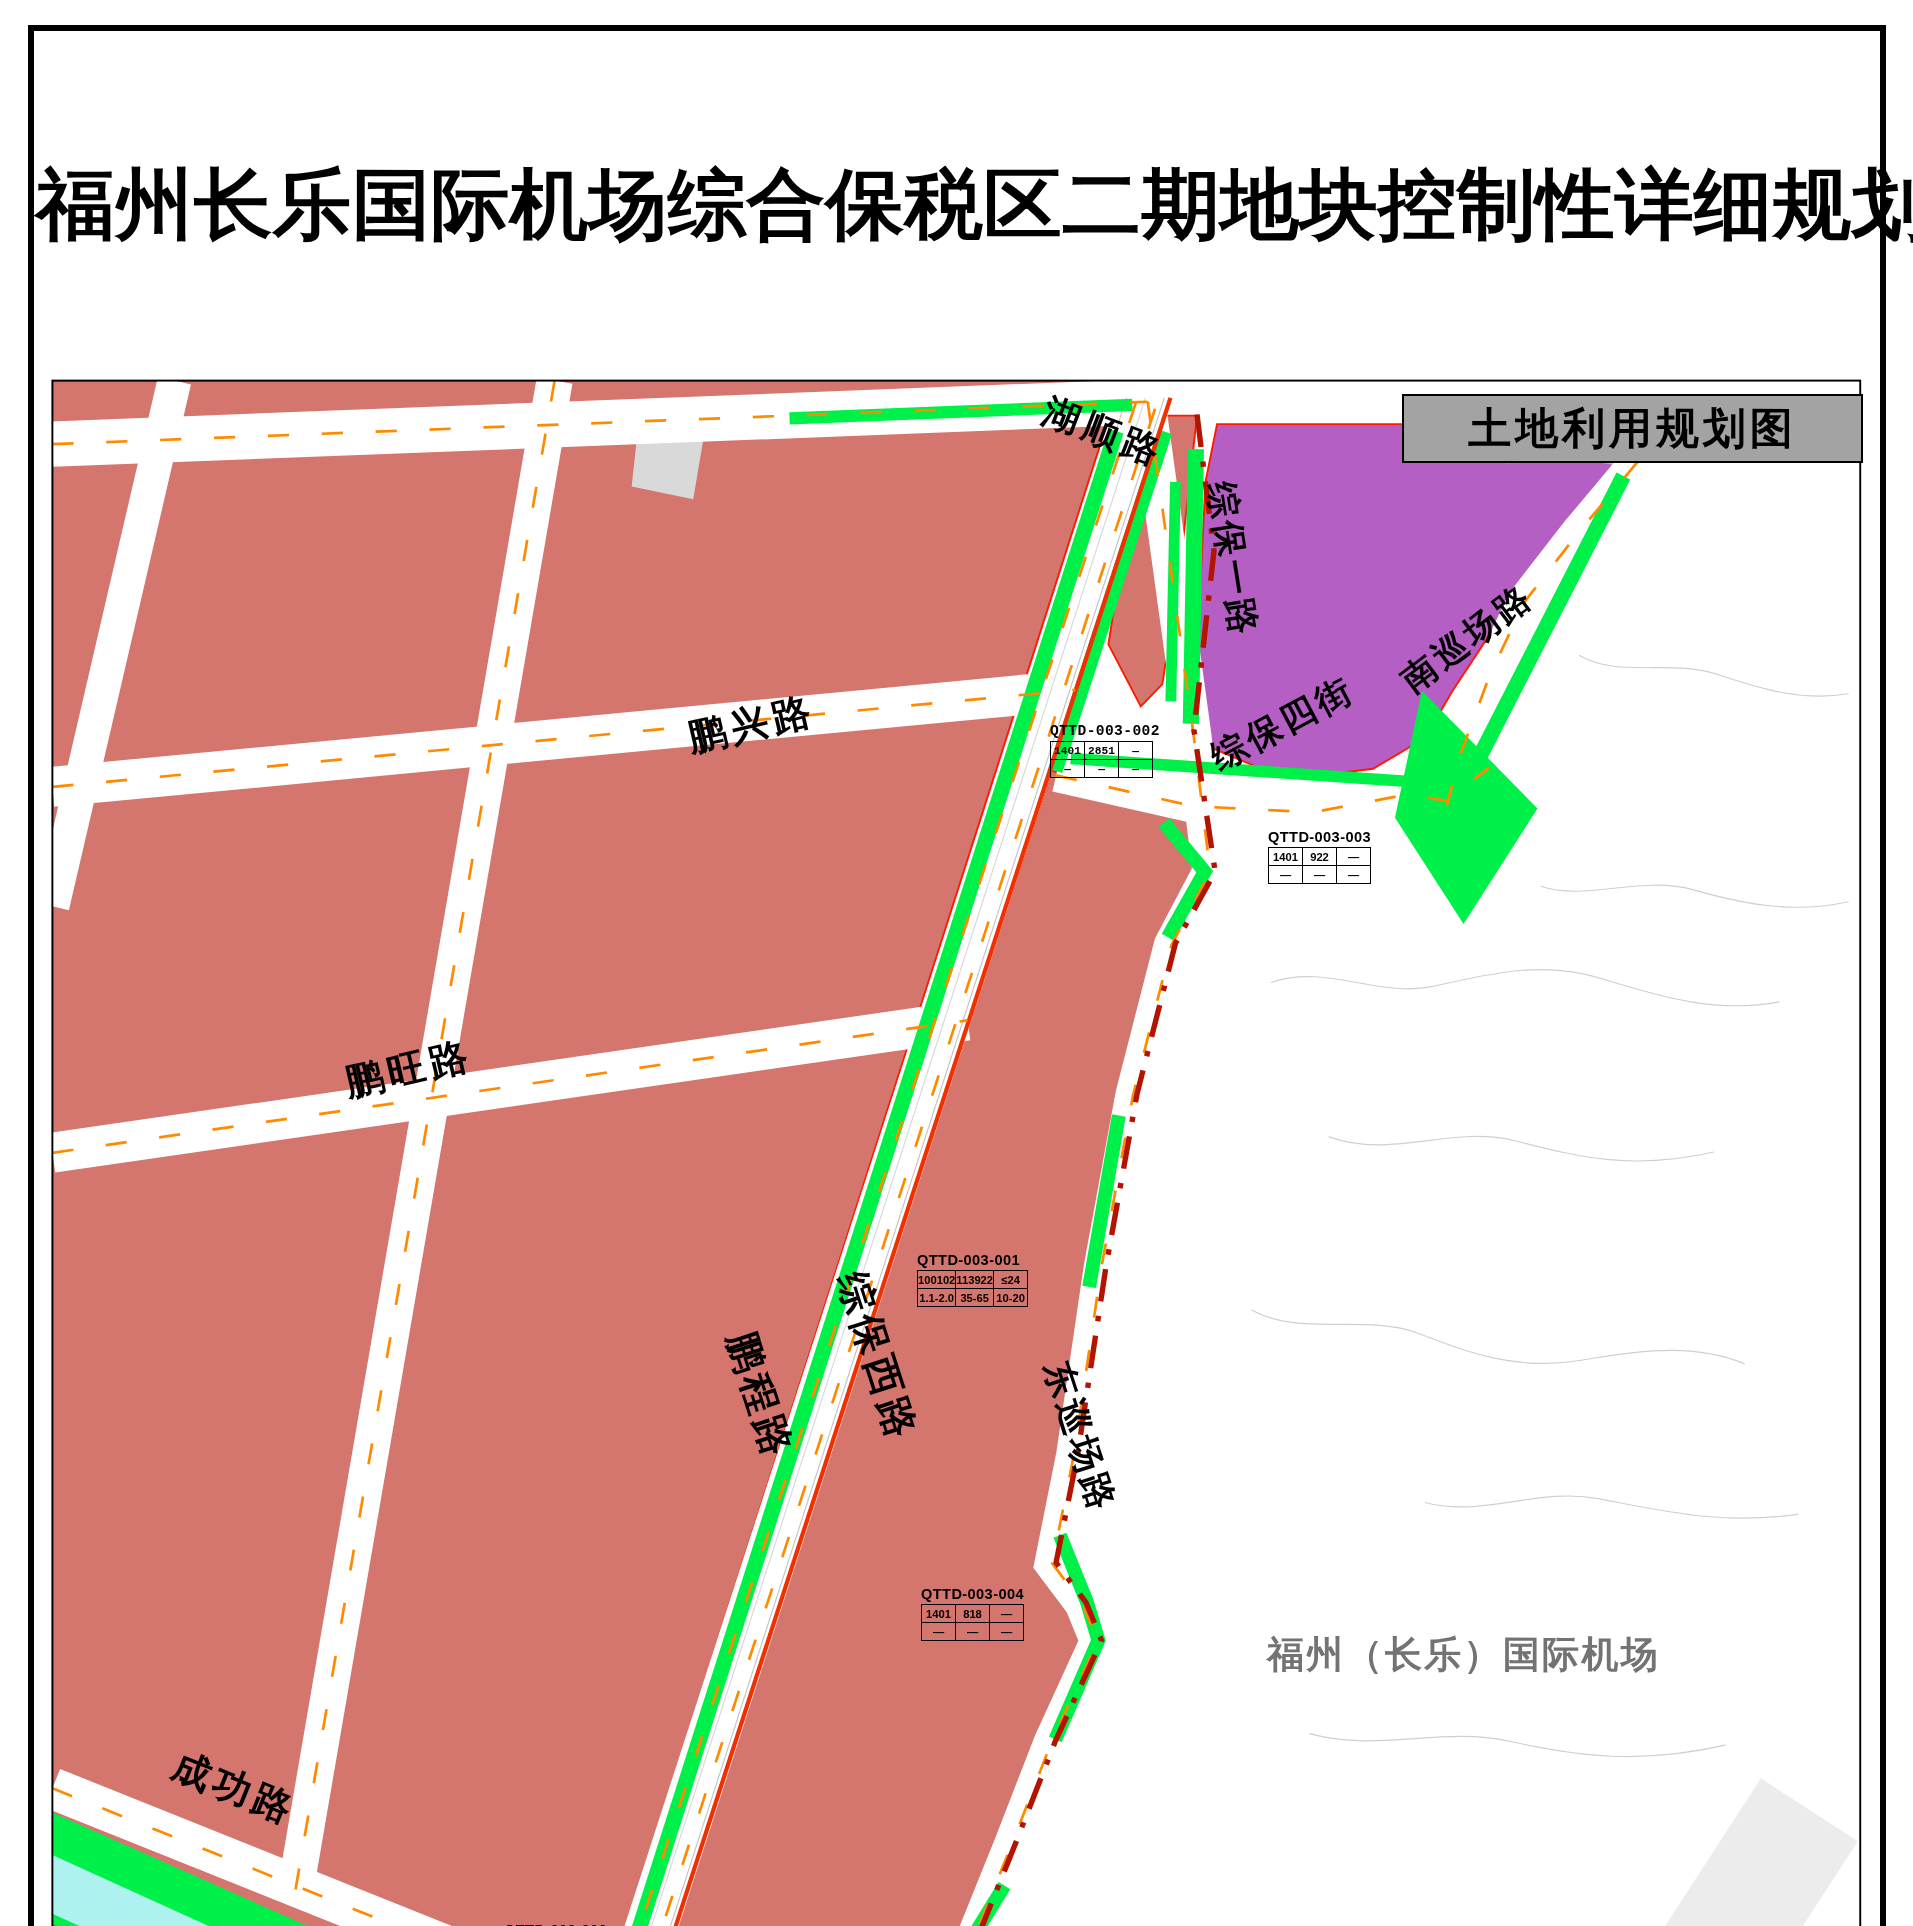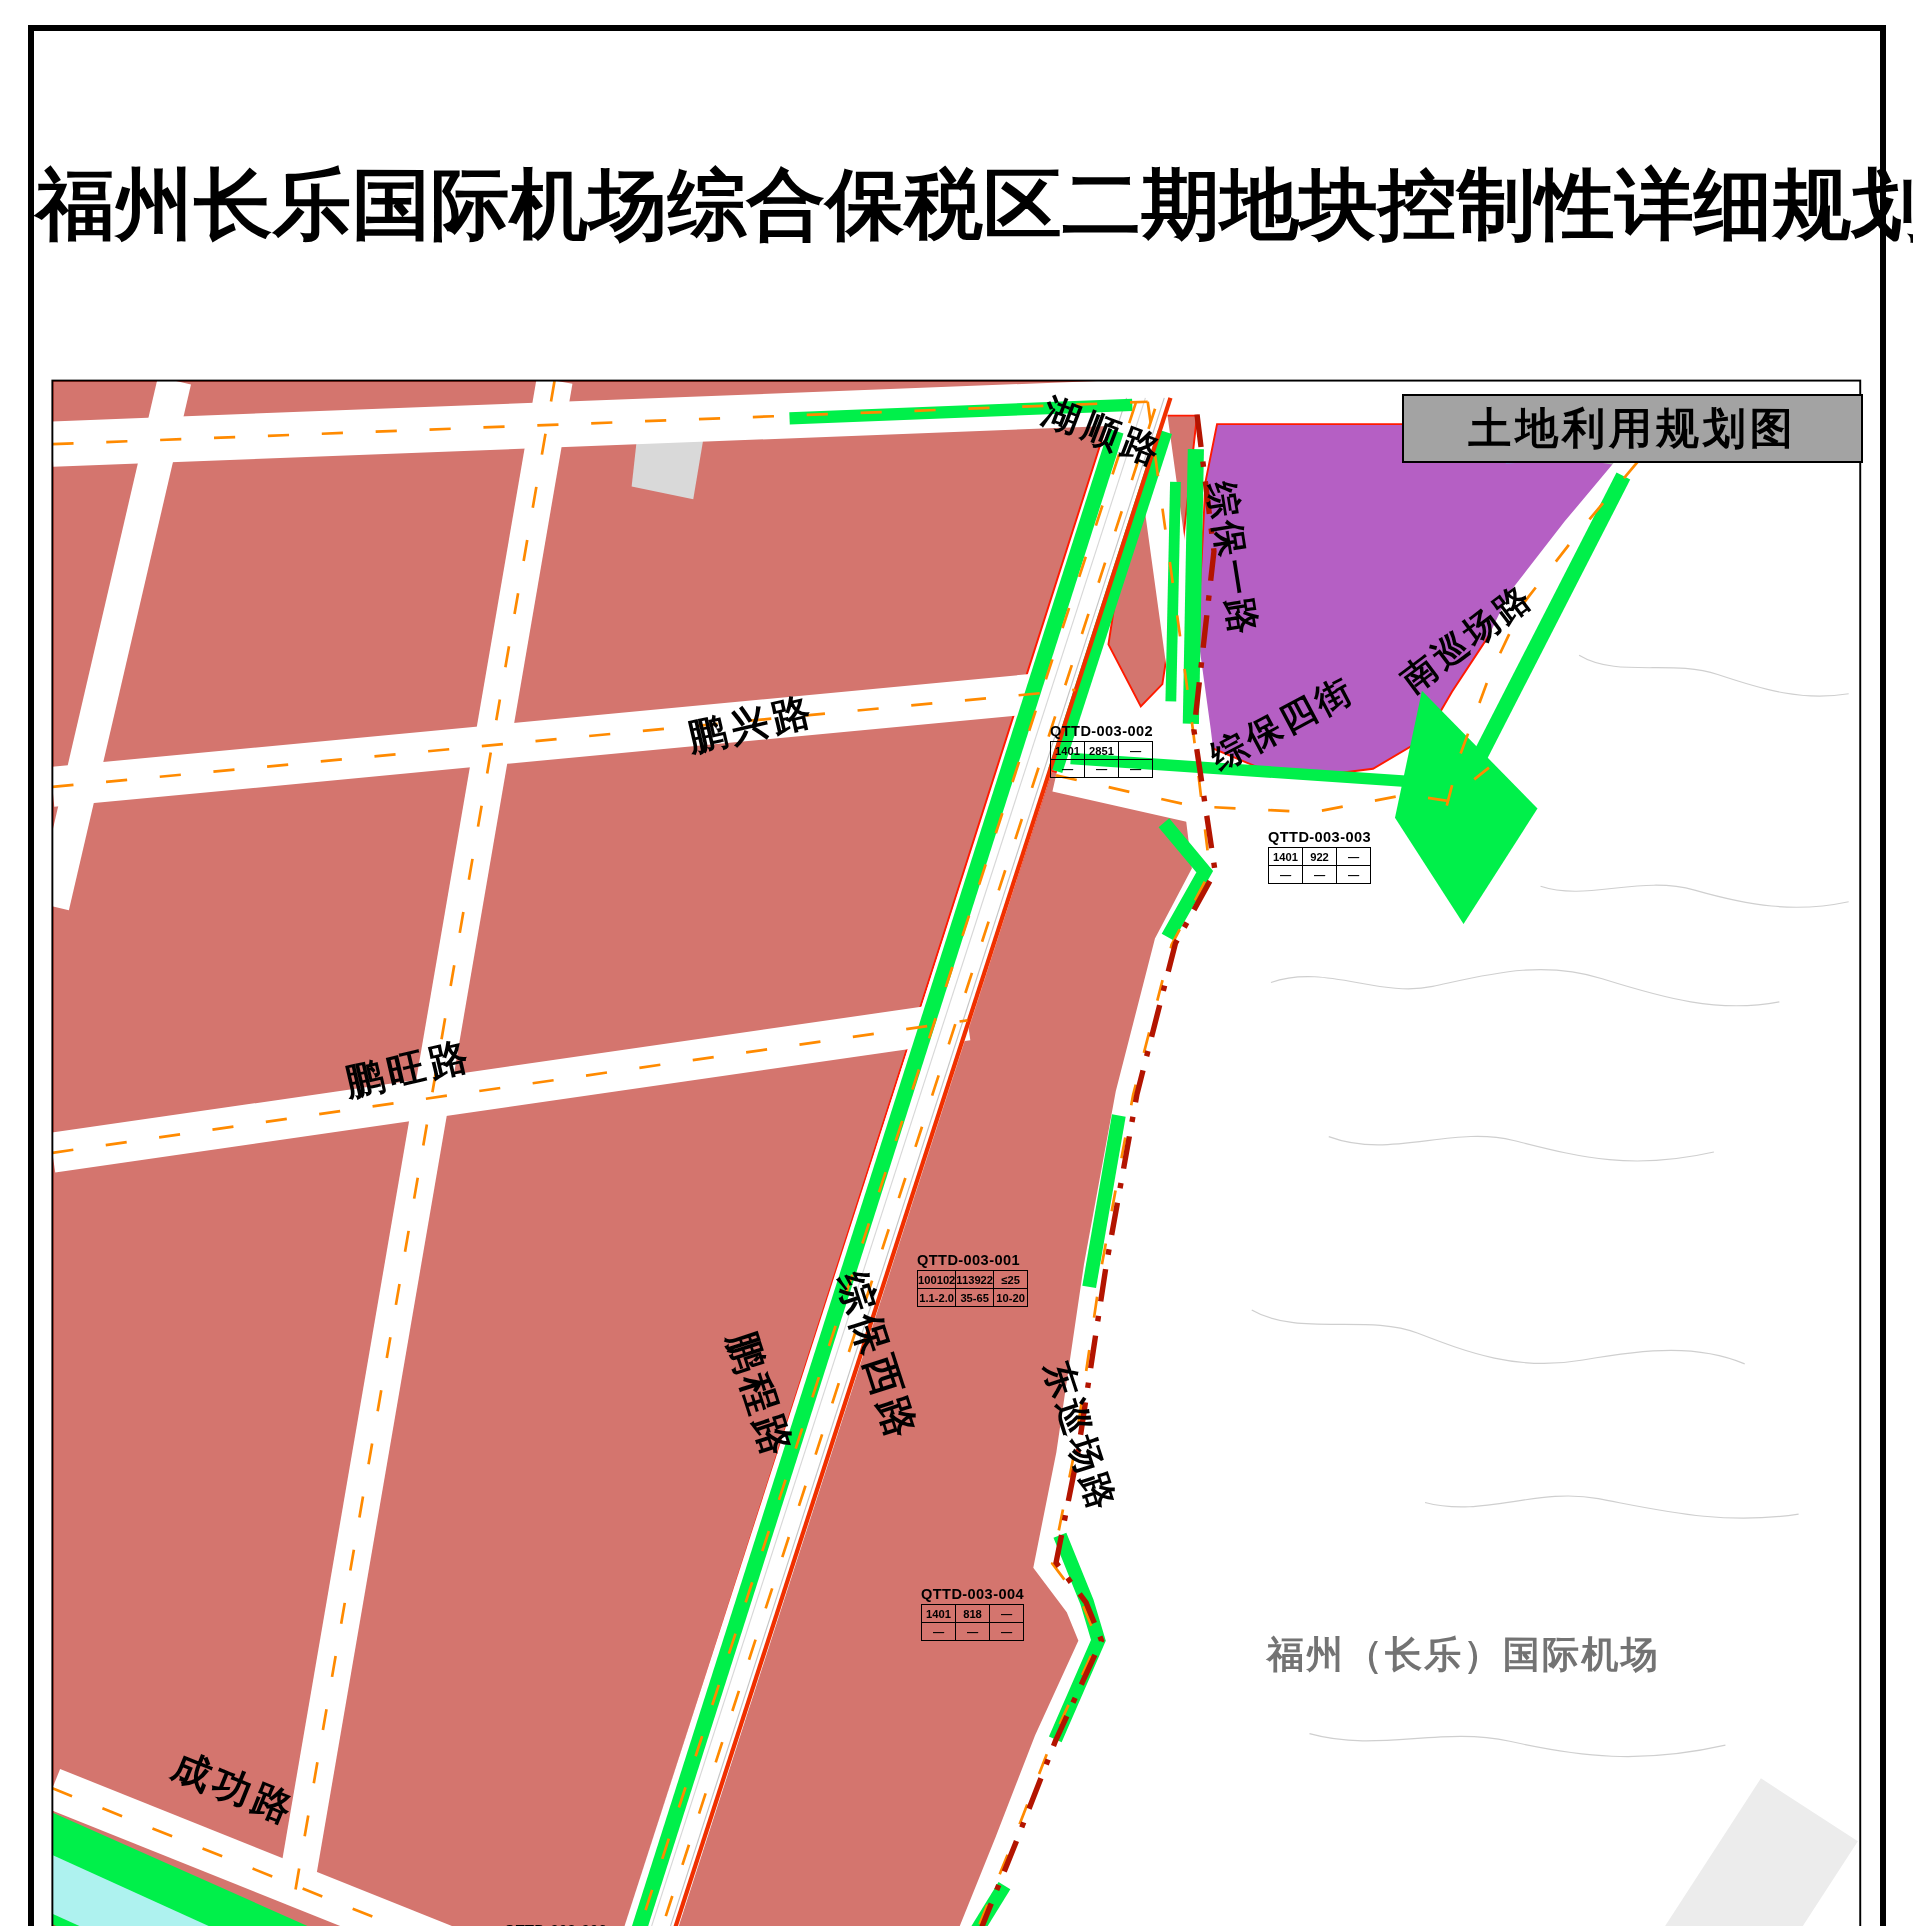--- a/index.html
+++ b/index.html
@@ -136,21 +136,21 @@
     </g>
   </g>
   <rect x="136" y="987" width="4694" height="4907" fill="none" stroke="#000" stroke-width="5"></rect>
 </svg>
 
 <div class="frame"></div>
 <div class="page-title">福州长乐国际机场综合保税区二期地块控制性详细规划</div>
 <div class="inset-box">土地利用规划图</div>
 <div class="airport-label">福州（长乐）国际机场</div>
 
-<div class="parcel" style="left:1050px;top:723px;">
+<div class="parcel" style="left:1050px;top:723px;font-family:Liberation Mono, monospace;">
   <div class="p-title">QTTD-003-002</div>
   <table>
     <tbody>
         <tr>
           <td>1401</td>
           <td>2851</td>
           <td>—</td>
         </tr>
     <tr>
           <td>—</td>
@@ -177,21 +177,21 @@
   </tbody>
     </table>
 </div>
 <div class="parcel" style="left:917px;top:1252px;">
   <div class="p-title">QTTD-003-001</div>
   <table>
     <tbody>
         <tr>
           <td>100102</td>
           <td>113922</td>
-          <td>≤25</td>
+          <td>≤24</td>
         </tr>
     <tr>
           <td>1.1-2.0</td>
           <td>35-65</td>
           <td>10-20</td>
         </tr>
   </tbody>
     </table>
 </div>
 <div class="parcel" style="left:921px;top:1586px;">

